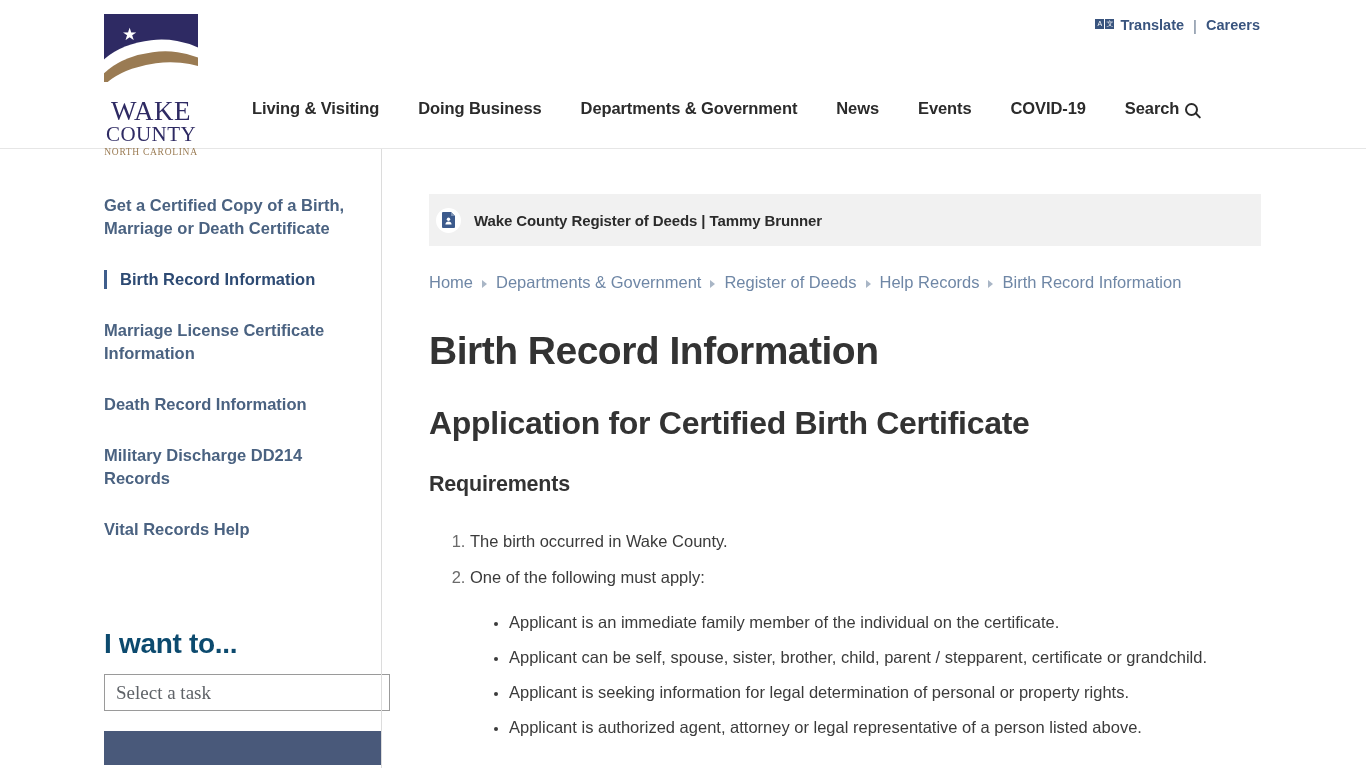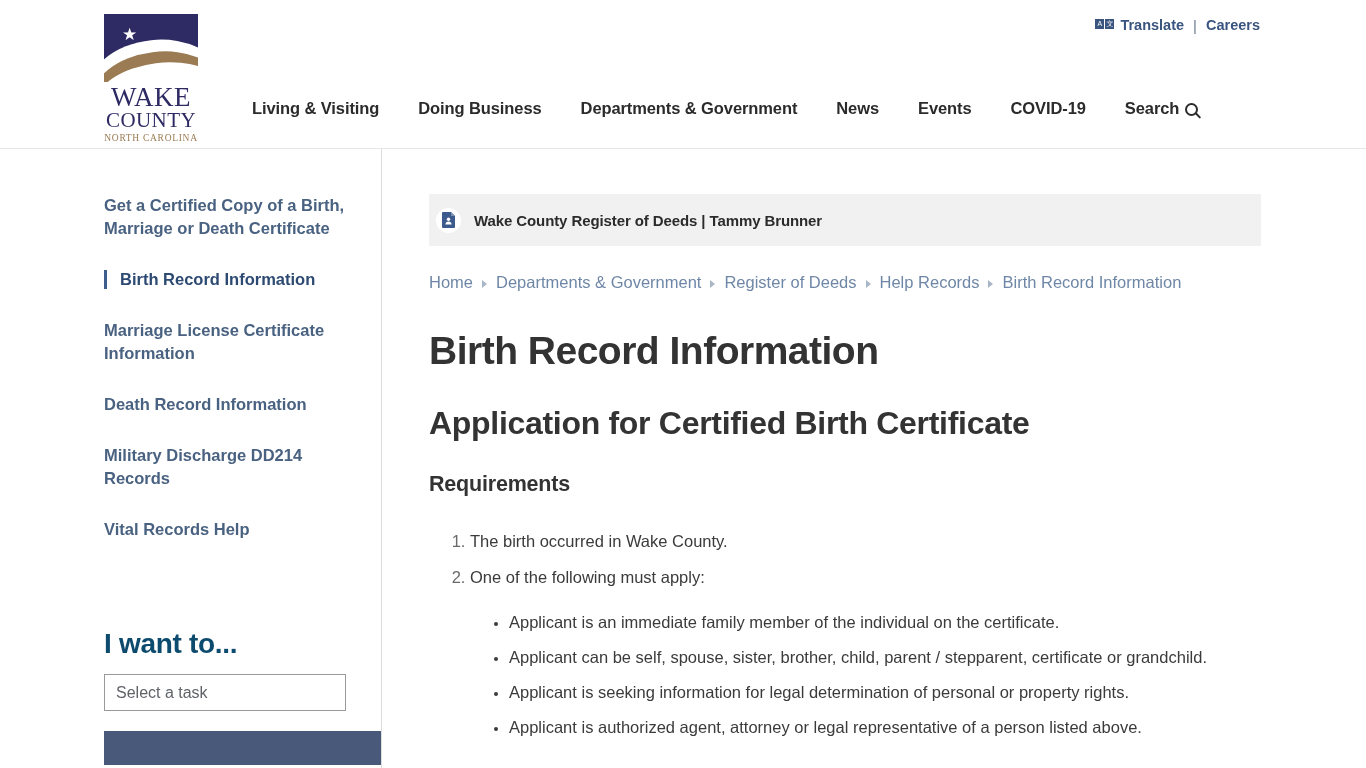--- a/index.html
+++ b/index.html
@@ -74,21 +74,21 @@
     background: #ffffff;
     border-radius: 50% 50% 0 0 / 100% 100% 0 0;
     transform: rotate(-7deg);
   }
   .logo-wake {
     font-family: "Liberation Serif", serif;
     color: #2e2a63;
     font-size: 27px;
     letter-spacing: 0.5px;
     line-height: 26px;
-    margin-top: 2px;
+    margin-top: 16px;
     text-align: center;
     font-weight: 400;
   }
   .logo-county {
     font-family: "Liberation Serif", serif;
     color: #2e2a63;
     font-size: 21px;
     letter-spacing: 0.4px;
     line-height: 21px;
     text-align: center;
@@ -229,27 +229,27 @@
     padding-right: 22px;
   }
   .iwant-title {
     font-size: 28px;
     font-weight: 700;
     color: #0c4a6e;
     letter-spacing: -0.3px;
     margin-bottom: 14px;
   }
   .iwant-select {
-    width: 242px;
+    width: 286px;
     height: 37px;
     border: 1px solid #9a9a9a;
     background: #ffffff;
     color: #5f6368;
-    font-size: 16px;
-    font-family: Liberation Sans, sans-serif;
+    font-size: 19px;
+    font-family: Liberation Serif, serif;
     padding: 0 11px;
     display: flex;
     align-items: center;
     border-radius: 0;
   }
   .iwant-btn {
     width: 278px;
     height: 34px;
     margin-top: 20px;
     background: #49597a;

